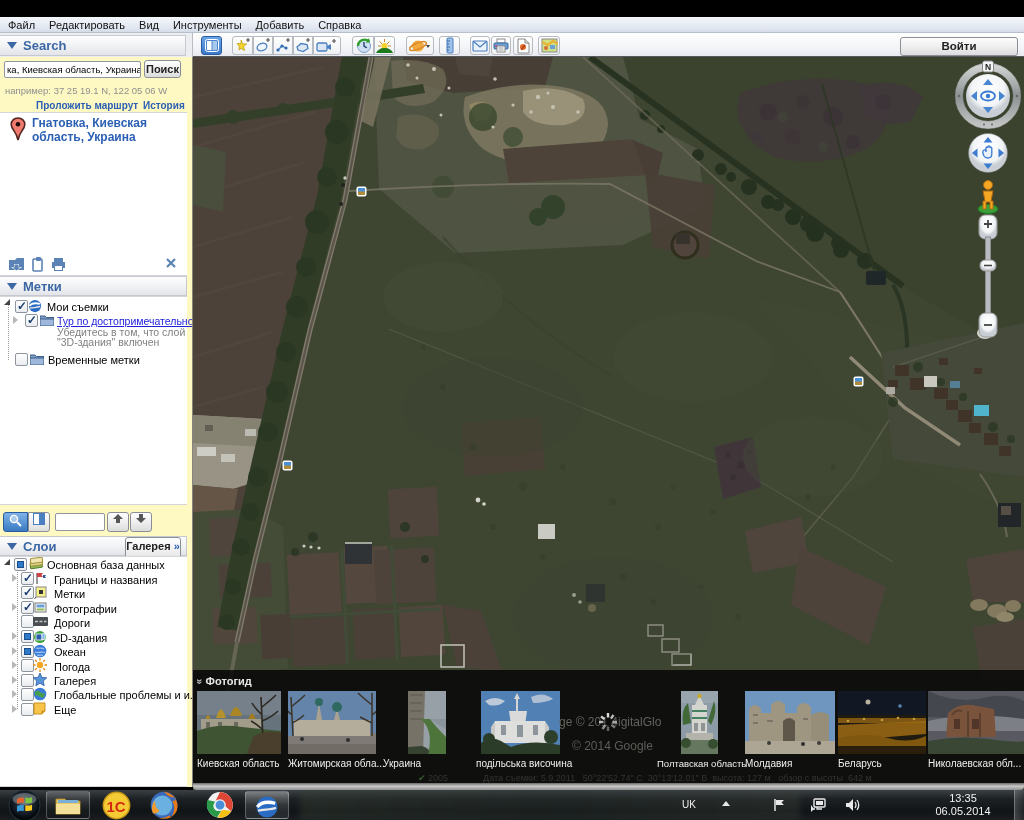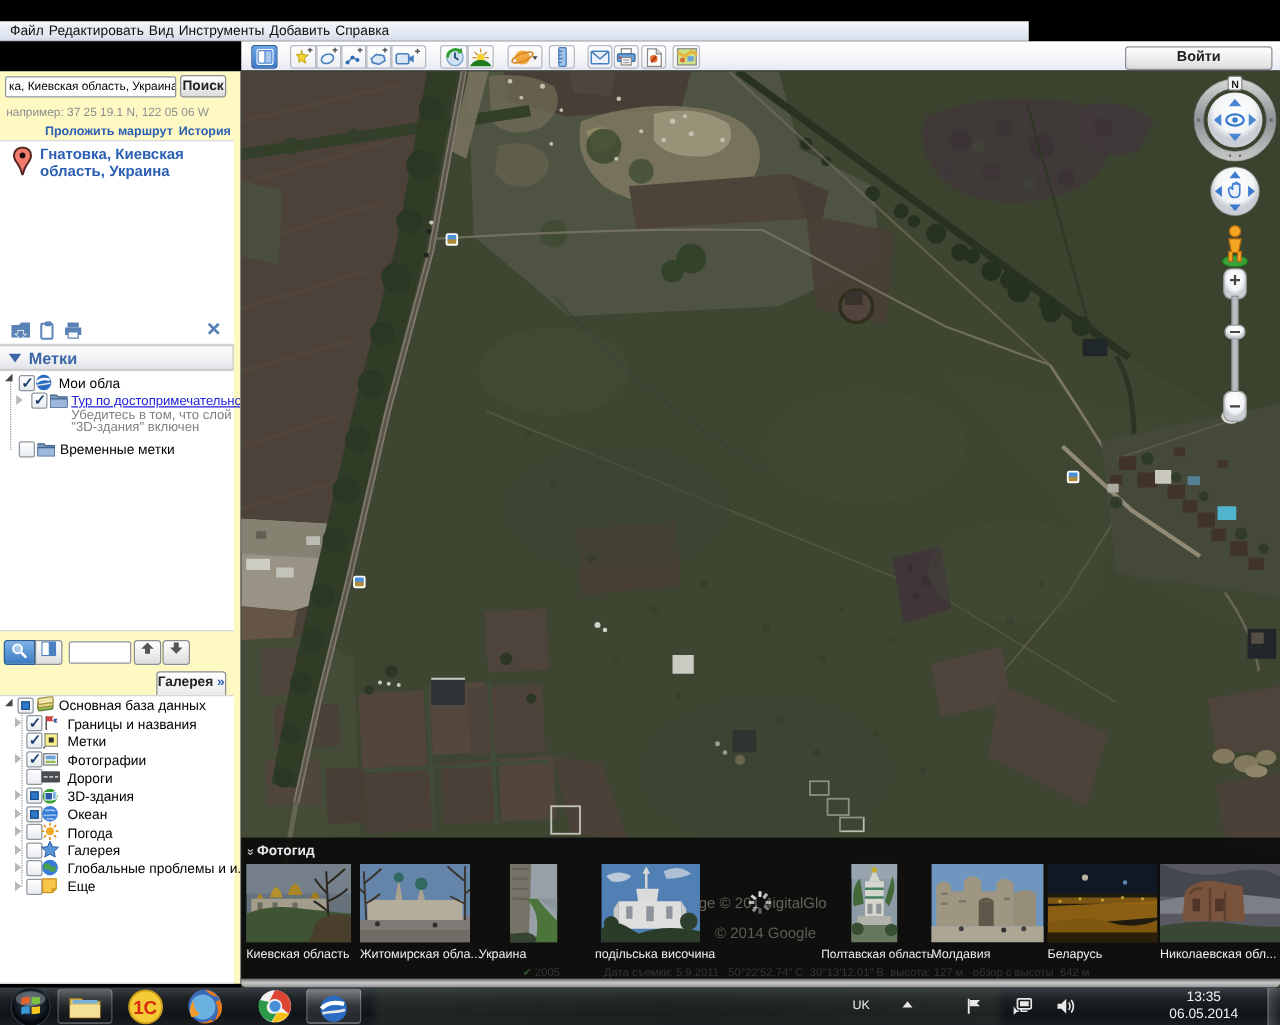--- a/index.html
+++ b/index.html
@@ -7,22 +7,22 @@
 .abs{position:absolute}
 
 #titlebar{left:0;top:0;width:1024px;height:17px;background:linear-gradient(#4a5867 0%,#2e3c4b 40%,#1c2630 60%,#273440 100%);overflow:hidden}
 .tblob{position:absolute;top:2px;height:12px;border-radius:2px;background:rgba(130,140,150,.35);filter:blur(2px)}
 #getitle{position:absolute;left:1px;top:0;height:17px;width:110px;background:linear-gradient(90deg,rgba(215,222,230,.95),rgba(190,200,212,.7) 75%,rgba(160,172,186,0));display:flex;align-items:center}
 #getitle span{font-size:12px;font-weight:bold;color:#0c0c0c;margin-left:4px}
 .winbtns{position:absolute;right:2px;top:0;height:14px;display:flex}
 .wbtn{width:26px;height:14px;border:1px solid #1a1f26;border-top:none;background:linear-gradient(#cfd4d9,#7e868e 45%,#5a636c 55%,#8a939c);color:#fff;font-size:9px;line-height:12px;text-align:center;border-radius:0 0 3px 3px}
 .wbtn.close{width:36px;background:linear-gradient(#e8a595,#c4513a 45%,#a33322 55%,#c25a40);border-radius:0 0 4px 3px}
 
-#menubar{left:0;top:17px;width:823px;height:16px;background:linear-gradient(#f4f7fb,#dfe5ef 80%,#d4dbe8);border-bottom:1px solid #b8c0cc;display:flex;align-items:center;font-size:11px;color:#111}
-#menubar span{margin-left:4px}
+#menubar{left:0;top:17px;width:1024px;height:16px;background:linear-gradient(#f4f7fb,#dfe5ef 80%,#d4dbe8);border-bottom:1px solid #b8c0cc;display:flex;align-items:center;font-size:11px;color:#111}
+#menubar span{margin-left:14px}
 #menubar span:first-child{margin-left:8px}
 
 #sidehead{left:0;top:33px;width:193px;height:24px;background:#eceef1;border-right:1px solid #b9bcc2}
 .panelhead{background:linear-gradient(#fdfdfe,#f2f3f5 50%,#e2e4e9);border:1px solid #c6c9cf;border-left:none;color:#3c67a5;font-weight:bold;font-size:13px;line-height:20px;padding-left:7px}
 #sidehead .panelhead{position:absolute;left:0;top:2px;width:186px;height:21px}
 .tri{display:inline-block;width:0;height:0;border-left:5px solid transparent;border-right:5px solid transparent;border-top:7px solid #3c67a5;margin-right:6px;vertical-align:1px}
 #toolbar{left:193px;top:33px;width:831px;height:24px;background:linear-gradient(#fefefe,#f4f5f8 60%,#e7eaf0);border-bottom:1px solid #565a5e}
 .tbtn{position:absolute;top:3px;height:19px;border:1px solid #b6bac1;border-radius:3px;background:linear-gradient(#fff,#eef0f3);display:flex;align-items:center;justify-content:center}
 
 #sidebar{left:0;top:57px;width:193px;height:730px;background:#fef9c3;border-right:1px solid #87837d;overflow:hidden}
@@ -52,20 +52,23 @@
 
 <div id="menubar" class="abs">
       <span>Файл</span>
       <span>Редактировать</span>
       <span>Вид</span>
       <span>Инструменты</span>
       <span>Добавить</span>
       <span>Справка</span>
     </div>
 
+<div id="sidehead" class="abs">
+      <div class="panelhead"><span class="tri"></span>Search</div>
+    </div>
 <div id="toolbar" class="abs">
 <div class="tbtn" style="left:8px;width:21px;background:linear-gradient(#6ca6e8,#3a78c8);border-color:#2a5c9e">
         <svg width="14" height="13" viewBox="0 0 14 13">
           <rect x="0.5" y="0.5" width="13" height="12" rx="2" fill="#4d86d2" stroke="#fff"></rect>
           <rect x="2" y="2" width="4.5" height="9" fill="#fff"></rect>
           <rect x="7.5" y="2" width="4.5" height="9" fill="#a8c8ee"></rect>
         </svg>
       </div>
 <div class="tbtn" style="left:39px;width:21px;border-radius:3px 0 0 3px">
         <svg width="16" height="16" viewBox="0 0 16 16">
@@ -197,21 +200,21 @@
 <div class="abs" style="left:8px;top:246px;width:1px;height:57px;border-left:1px dotted #999"></div>
 <div class="abs" style="left:4px;top:242px;width:0;height:0;border-left:6px solid transparent;border-bottom:6px solid #444"></div>
 <div class="cb" style="left:15px;top:243px">
         <span class="chk">✓</span>
       </div>
 <svg class="abs" style="left:28px;top:242px" width="14" height="14" viewBox="0 0 16 16">
         <circle cx="8" cy="8" r="7" fill="#2a6cc4"></circle>
         <path d="M1.5 8c2-2.5 6-4 12-2.5" stroke="#fff" stroke-width="2.2" fill="none"></path>
         <path d="M2 10.5c3.5-1 8.5-.5 12-2" stroke="#e8e8e8" stroke-width="1.4" fill="none"></path>
       </svg>
-<div class="abs treetxt" style="left:47px;top:244px">Мои обла</div>
+<div class="abs treetxt" style="left:47px;top:244px">Мои съемки</div>
 <div class="earr" style="left:13px;top:259px"></div>
 <div class="cb" style="left:25px;top:257px">
         <span class="chk">✓</span>
       </div>
 <svg class="abs" style="left:40px;top:258px" width="14" height="11" viewBox="0 0 14 11">
         <path d="M0 1h5l1.5 1.5H14V11H0z" fill="#7d9cc4" stroke="#3e5f8a"></path>
         <path d="M0 4h14v7H0z" fill="#9db8da" stroke="#3e5f8a"></path>
       </svg>
 <div class="abs" style="left:57px;top:258px;font-size:10.5px;color:#2222dd;text-decoration:underline;white-space:nowrap">Тур по достопримечательнос</div>
 <div class="abs" style="left:57px;top:271px;font-size:10.5px;color:#808080;line-height:9.5px">Убедитесь в том, что слой<br>"3D-здания" включен</div>
@@ -229,20 +232,21 @@
           <rect x="0.5" y="0.5" width="11" height="11" fill="#fff" stroke="#4a7fc0"></rect>
           <path d="M6 .5h5.5v11H6z" fill="#4a7fc0"></path>
         </svg></div>
 <input class="sinput" style="left: 55px; top: 456px; width: 50px; height: 18px;">
 <div class="btn" style="left:107px;top:455px;width:22px;height:20px"><svg width="12" height="11" viewBox="0 0 12 11">
           <path d="M6 1l5 5H8v4H4V6H1z" fill="#555"></path>
         </svg></div>
 <div class="btn" style="left:130px;top:455px;width:22px;height:20px"><svg width="12" height="11" viewBox="0 0 12 11" style="transform:rotate(180deg)">
           <path d="M6 1l5 5H8v4H4V6H1z" fill="#555"></path>
         </svg></div>
+<div class="panelhead abs" style="left:0;top:479px;width:187px;height:20px"><span class="tri"></span>Слои</div>
 <div class="btn" style="left:125px;top:480px;width:56px;height:29px;line-height:16px">Галерея <span style="color:#2b5fb4">»</span></div>
 <div class="whitepanel" style="left:0px;top:499px;width:187px;height:231px"></div>
 <div class="abs" style="left:17px;top:507px;width:1px;height:145px;border-left:1px dotted #999"></div>
 <div class="abs" style="left:4px;top:502px;width:0;height:0;border-left:6px solid transparent;border-bottom:6px solid #444"></div>
 <div class="cb" style="left:14px;top:501px">
         <span class="part"></span>
       </div>
 <svg class="abs" style="left:29px;top:500px" width="15" height="14" viewBox="0 0 15 14">
         <g transform="rotate(-8 7 7)">
           <rect x="1" y="6" width="12" height="5" rx="1" fill="#8fba56" stroke="#5a7a30"></rect>

